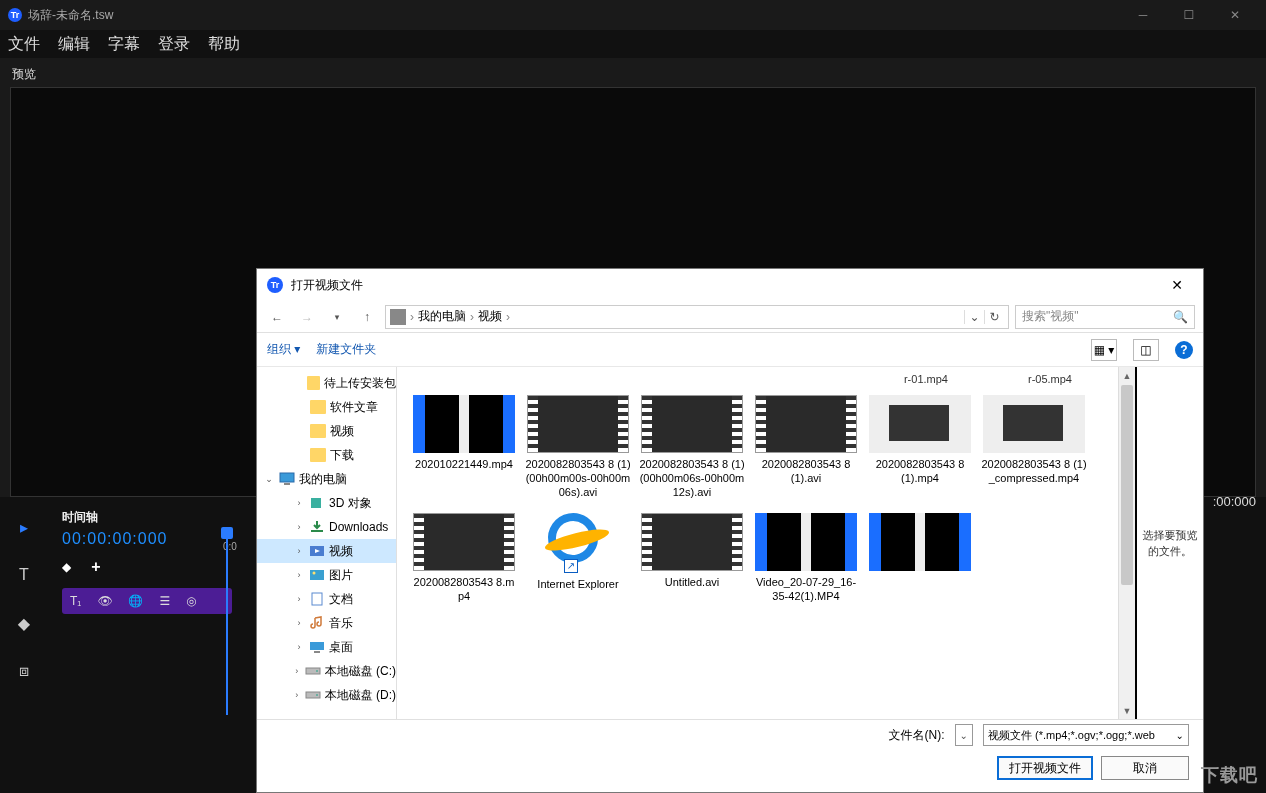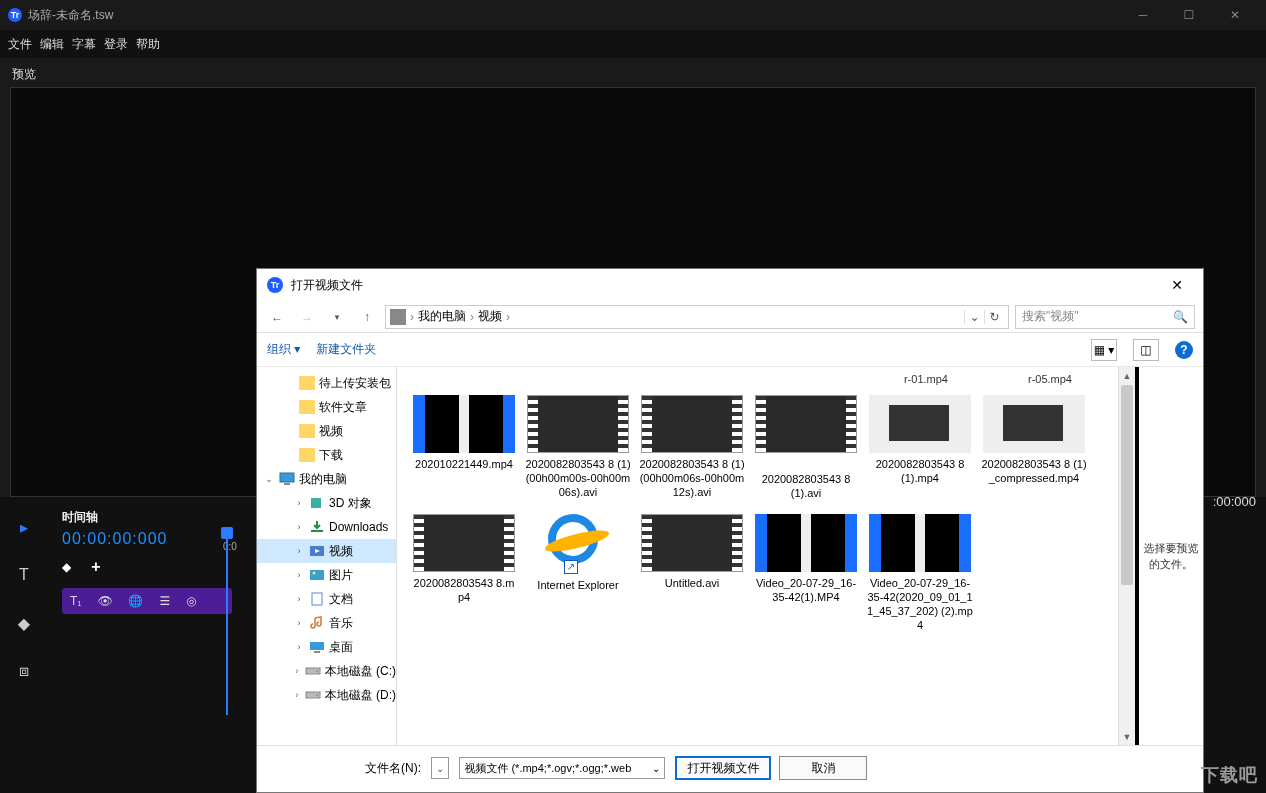--- a/index.html
+++ b/index.html
@@ -7,21 +7,21 @@
 
 
 .app-window { width: 100%; height: 100%; background: #1a1a1a; display: flex; flex-direction: column; }
 .app-titlebar { height: 30px; background: #1a1a1a; display: flex; align-items: center; padding: 0 8px; font-size: 12px; color: #aaa; }
 .app-logo { width: 14px; height: 14px; background: #1e5eff; border-radius: 50%; margin-right: 6px; display: flex; align-items: center; justify-content: center; color: #fff; font-size: 9px; font-weight: bold; }
 .app-title-text { flex: 0 0 auto; }
 .titlebar-spacer { flex: 1; }
 .title-btns { display: flex; gap: 0; }
 .title-btn { width: 46px; height: 30px; display: flex; align-items: center; justify-content: center; color: #888; }
 
-.app-menu { height: 28px; background: #111; display: flex; align-items: center; padding: 0 8px; gap: 8px; font-size: 12px; color: #ddd; }
+.app-menu { height: 28px; background: #111; display: flex; align-items: center; padding: 0 8px; gap: 18px; font-size: 16px; color: #ddd; }
 .app-menu-item { cursor: pointer; }
 
 .preview-label { padding: 8px 12px 4px; color: #ddd; font-size: 12px; font-family: Liberation Serif, serif; }
 .preview-area { flex: 0 0 auto; height: 410px; margin: 0 10px; border: 1px solid #333; background: #0a0a0a; position: relative; }
 .right-timecode { position: absolute; right: 10px; top: 494px; color: #ddd; font-size: 13px; }
 
 .lower { flex: 1; display: flex; background: #111; }
 .tool-rail { width: 48px; background: #111; display: flex; flex-direction: column; align-items: center; padding-top: 20px; gap: 28px; color: #ccc; }
 .tool-rail .sel { color: #2b7cff; }
 .tool-icon { width: 20px; height: 20px; display: flex; align-items: center; justify-content: center; font-size: 16px; }
@@ -56,21 +56,21 @@
 .tb-link { color: #1257b0; cursor: pointer; }
 .tb-spacer { flex: 1; }
 .tb-icon { width: 26px; height: 22px; display: flex; align-items: center; justify-content: center; border: 1px solid transparent; }
 .tb-icon.framed { border-color: #bbb; }
 .help-icon { width: 18px; height: 18px; border-radius: 50%; background: #0a6dd6; color: #fff; display: flex; align-items: center; justify-content: center; font-size: 12px; font-weight: bold; }
 
 .dlg-body { flex: 1; display: flex; overflow: hidden; }
 .tree { width: 140px; border-right: 1px solid #e0e0e0; overflow-y: auto; padding: 4px 0; }
 .tree-item { display: flex; align-items: center; height: 24px; padding-left: 6px; gap: 4px; white-space: nowrap; }
 .tree-item.sel { background: #cde8ff; }
-.tree-indent1 { padding-left: 26px; }
+.tree-indent1 { padding-left: 37px; }
 .tree-indent2 { padding-left: 36px; }
 .chev { width: 12px; display: inline-flex; justify-content: center; color: #555; font-size: 9px; }
 .tico { width: 16px; height: 14px; display: inline-flex; align-items: center; justify-content: center; }
 .tico.folder { background: #ffd667; border-radius: 1px; }
 .tico.pc svg, .tico svg { width: 16px; height: 14px; }
 
 .file-area { flex: 1; display: flex; overflow: hidden; }
 .file-grid { flex: 1; overflow-y: auto; padding: 6px 6px 6px 12px; display: flex; flex-wrap: wrap; align-content: flex-start; gap: 6px 4px; position: relative; }
 .file-item { width: 110px; display: flex; flex-direction: column; align-items: center; text-align: center; font-size: 11px; line-height: 14px; padding: 4px 2px; }
 .thumb { width: 102px; height: 58px; background: #222; border: 1px solid #999; position: relative; overflow: hidden; }
@@ -81,26 +81,26 @@
 .thumb.landscape { background: linear-gradient(#1a2a4a 0%, #2a3a5a 60%, #3a2a1a 60%, #1a0a05 100%); border: none; }
 .thumb.stripes { background: linear-gradient(90deg,#1a6eff 0 12%,#000 12% 45%,#eee 45% 55%,#000 55% 88%,#1a6eff 88%); border:none; }
 .thumb.desklight { background: #eee; border: none; }
 .thumb.desklight::before { content:""; position:absolute; left:20px; top:10px; width:60px; height:36px; background:#333; }
 .ie-icon { width: 60px; height: 60px; position: relative; }
 .ie-ring { width: 50px; height: 50px; border: 8px solid #1e88e5; border-radius: 50%; transform: rotate(-10deg); }
 .ie-swoosh { position: absolute; top: 20px; left: -4px; width: 66px; height: 14px; background: #ffb300; border-radius: 50%; transform: rotate(-14deg); }
 .shortcut { position:absolute; bottom:0; left:16px; width:14px;height:14px;background:#fff;border:1px solid #0a5dc2; display:flex;align-items:center;justify-content:center;color:#0a5dc2;font-size:10px; }
 .top-labels { width: 100%; display: flex; justify-content: flex-end; gap: 80px; padding-right: 40px; font-size: 11px; color: #333; }
 
-.preview-pane { width: 68px; border-left: 4px solid #000000; display: flex; align-items: center; justify-content: center; text-align: center; font-size: 11px; color: #333; padding: 0 4px; line-height: 16px; }
+.preview-pane { width: 68px; border-left: 2px solid #000000; display: flex; align-items: center; justify-content: center; text-align: center; font-size: 11px; color: #333; padding: 0 4px; line-height: 16px; }
 .scroll { width: 17px; background: #f0f0f0; border-left: 1px solid #ddd; position: relative; }
 .scroll-thumb { position: absolute; left: 2px; right: 2px; top: 18px; height: 200px; background: #c8c8c8; border-radius: 2px; }
 .scroll-arr { height: 17px; display:flex;align-items:center;justify-content:center;color:#666;font-size:9px; }
 
-.dlg-footer { border-top: 1px solid #e0e0e0; padding: 10px 14px 12px; display: flex; flex-direction: row; gap: 10px; background: #fff; }
+.dlg-footer { border-top: 1px solid #e0e0e0; padding: 4px 14px 12px; display: flex; flex-direction: column; gap: 10px; background: #fff; align-items: flex-end; }
 .fn-row { display: flex; align-items: center; gap: 10px; }
 .fn-label { width: 150px; text-align: right; }
 .fn-input { flex: 1; height: 22px; border: 1px solid #999; padding: 0 4px; display: flex; align-items: center; justify-content: flex-end; color: #555; }
 .ft-select { width: 206px; height: 22px; border: 1px solid #999; padding: 0 4px; display: flex; align-items: center; font-size: 11px; }
 .ft-select span:first-child { flex:1; overflow:hidden; text-overflow:ellipsis; white-space:nowrap; }
 .btn-row { display: flex; justify-content: flex-end; gap: 8px; }
 .btn { min-width: 88px; height: 24px; border: 1px solid #888; background: #fafafa; display: flex; align-items: center; justify-content: center; padding: 0 10px; font-size: 12px; }
 .btn.primary { border: 2px solid #0a6dd6; }
 
 .watermark { position: absolute; right: 8px; bottom: 6px; font-size: 18px; color: #999; font-weight: bold; pointer-events: none; letter-spacing: 1px; }
@@ -338,21 +338,21 @@
           <div class="file-item">
             <div class="thumb film">
               <div class="thumb-inner"></div>
             </div>
             <div style="margin-top:4px;word-break:break-all">2020082803543 8 (1)(00h00m06s-00h00m12s).avi</div>
           </div>
           <div class="file-item">
             <div class="thumb film light">
               <div class="thumb-inner"></div>
             </div>
-            <div style="margin-top:19px;word-break:break-all">2020082803543 8 (1).avi</div>
+            <div style="margin-top:4px;word-break:break-all">2020082803543 8 (1).avi</div>
           </div>
           <div class="file-item">
             <div class="thumb desklight"></div>
             <div style="margin-top:4px;word-break:break-all">2020082803543 8 (1).mp4</div>
           </div>
           <div class="file-item">
             <div class="thumb desklight"></div>
             <div style="margin-top:4px;word-break:break-all">2020082803543 8 (1)_compressed.mp4</div>
           </div>
           <div class="file-item">
@@ -374,21 +374,20 @@
               <div class="thumb-inner"></div>
             </div>
             <div style="margin-top:4px;word-break:break-all">Untitled.avi</div>
           </div>
           <div class="file-item">
             <div class="thumb stripes"></div>
             <div style="margin-top:4px;word-break:break-all">Video_20-07-29_16-35-42(1).MP4</div>
           </div>
           <div class="file-item">
             <div class="thumb stripes"></div>
-            <div style="margin-top:4px;word-break:break-all">Video_20-07-29_16-35-42(2020_09_01_11_45_37_202) (2).mp4</div>
           </div>
         </div>
       <div class="scroll">
         <div class="scroll-arr">▲</div>
         <div class="scroll-thumb"></div>
         <div class="scroll-arr" style="position:absolute;bottom:0;left:0;right:0">▼</div>
       </div>
       <div class="preview-pane">选择要预览的文件。</div>
     </div>
   </div>

